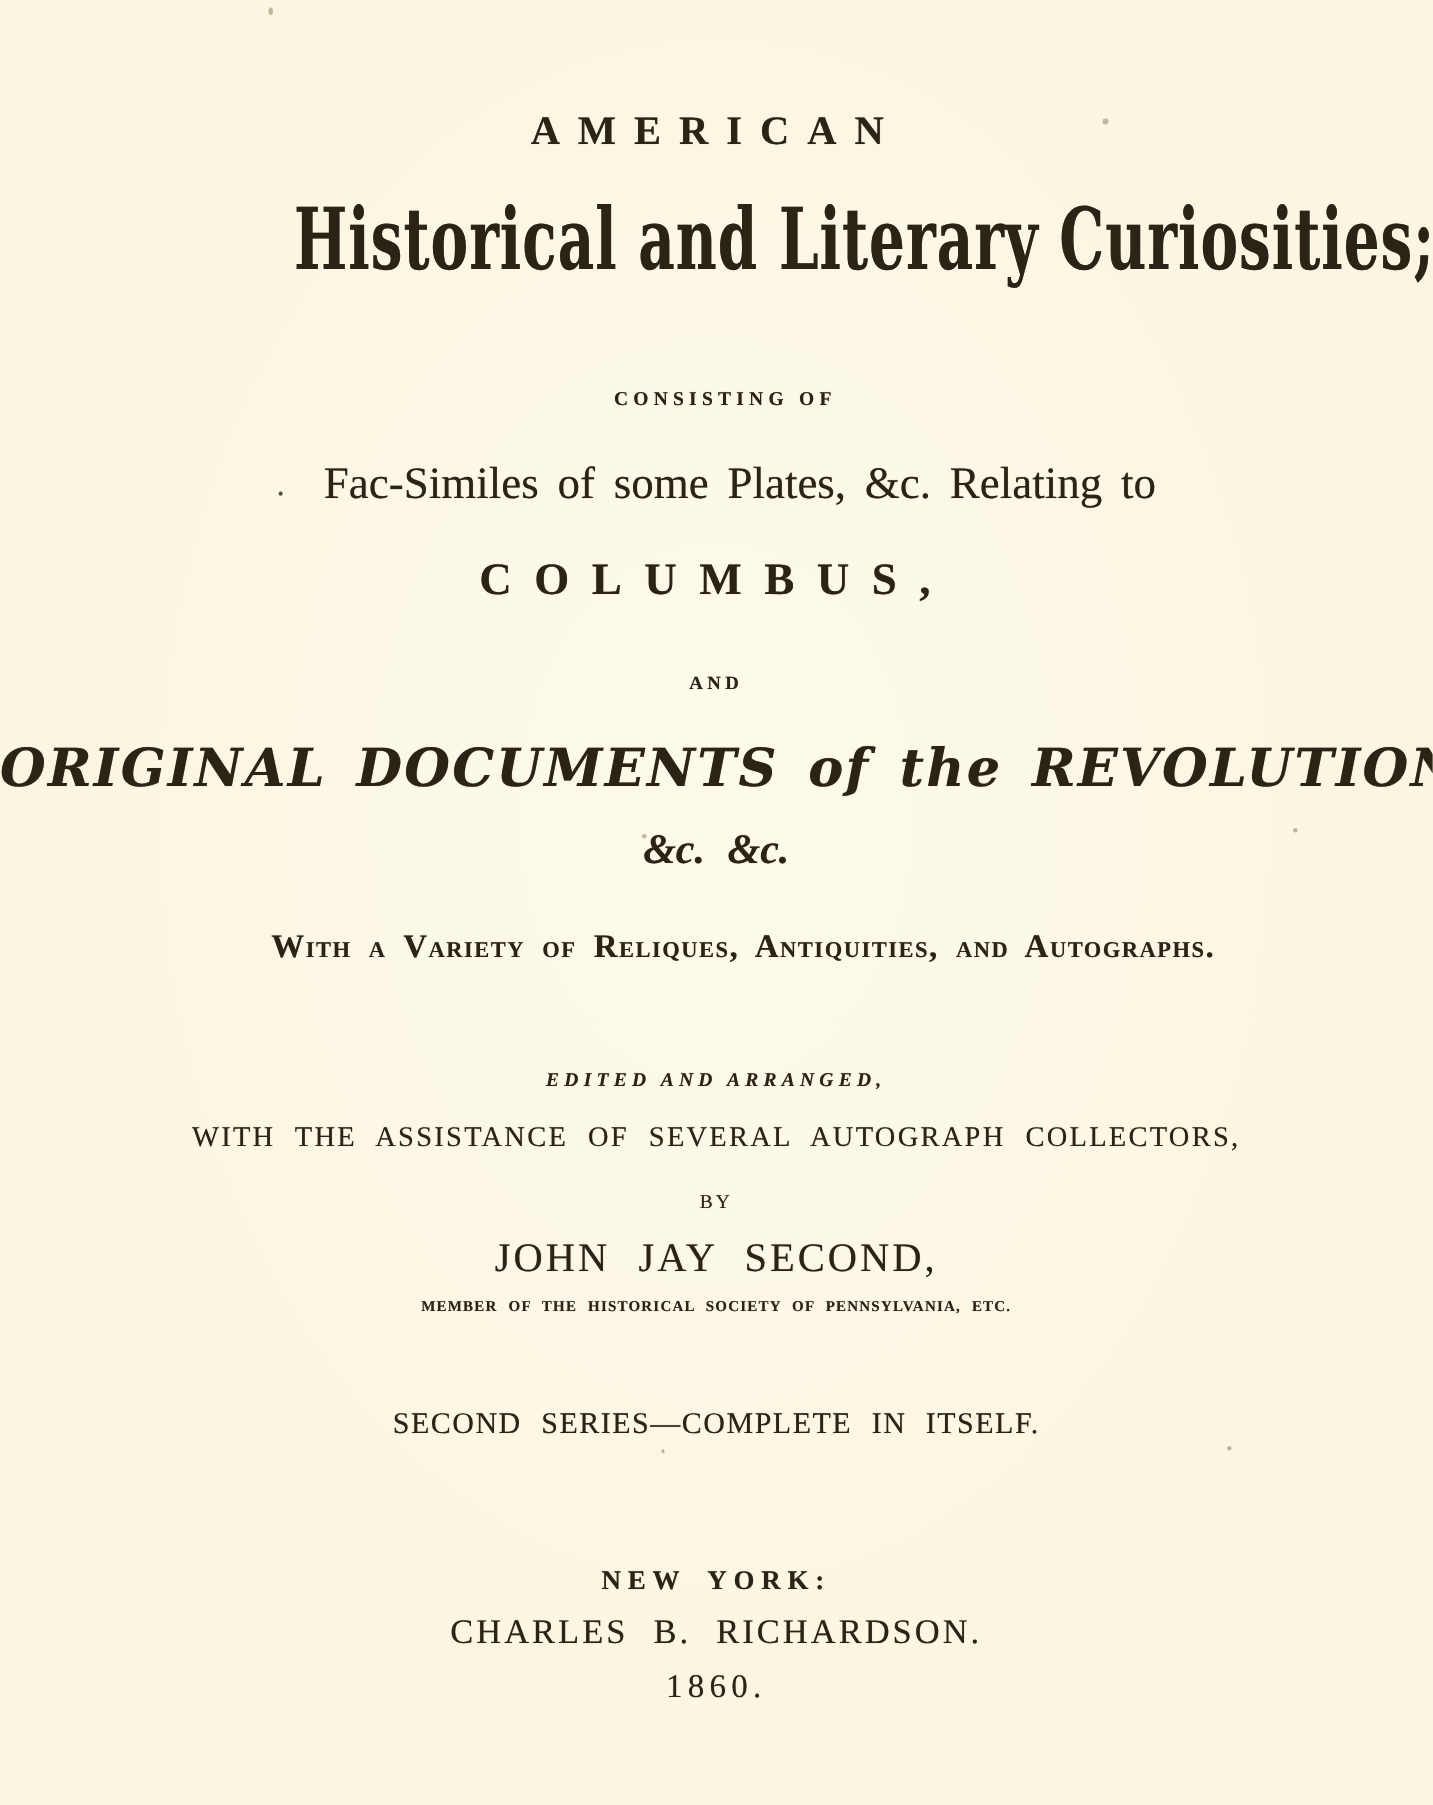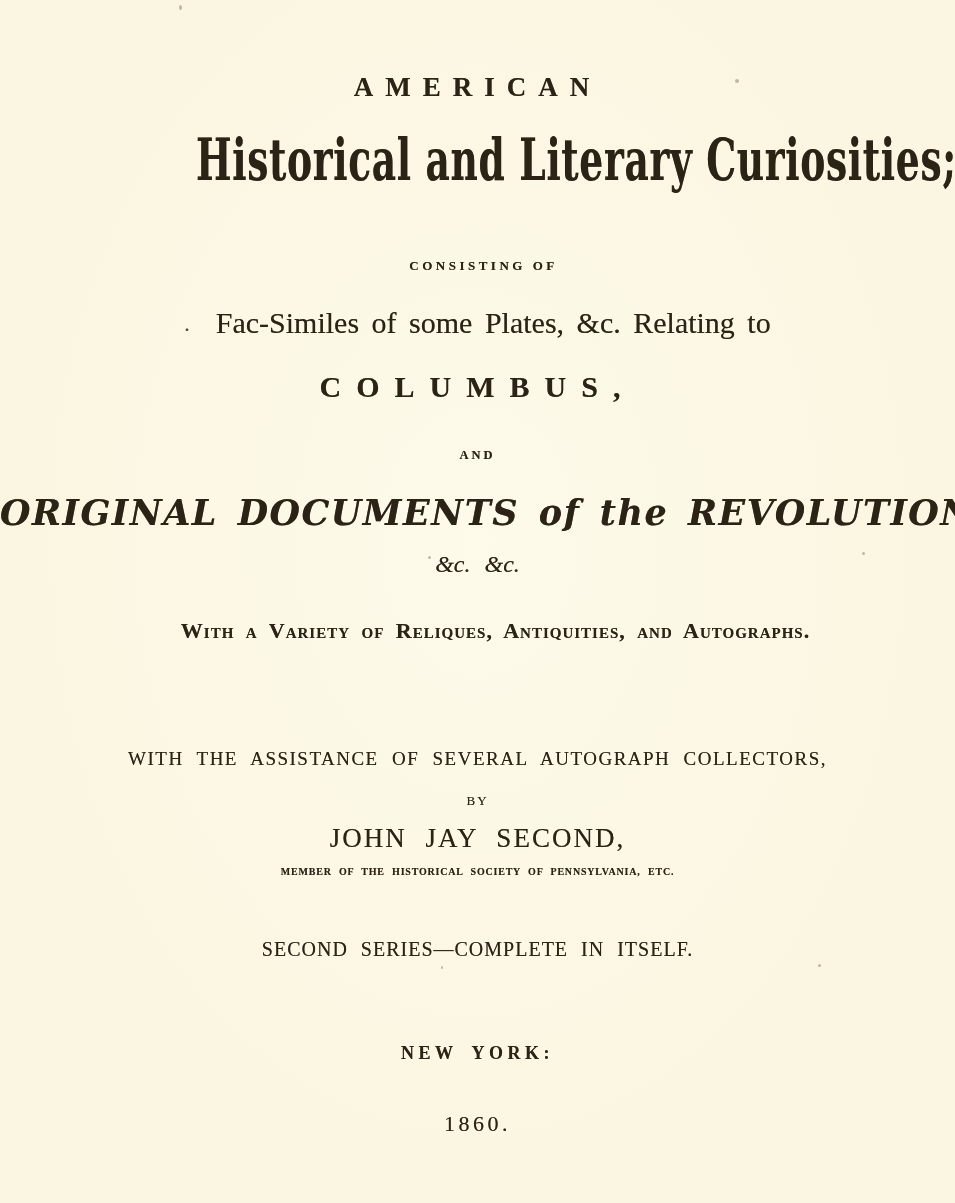--- a/index.html
+++ b/index.html
@@ -85,23 +85,23 @@
     top: 492px;
     font-size: 35px;
     font-style: italic;
     font-weight: bold;
     font-family: "DejaVu Serif", "Liberation Serif", serif;
     letter-spacing: 1.5px;
     word-spacing: 6px;
   }
   .etc {
     top: 551px;
-    font-size: 24px;
+    font-size: 28px;
     font-style: italic;
-    font-weight: 400;
+    font-weight: 700;
     word-spacing: 8px;
   }
   .variety {
     top: 618px;
     font-size: 22px;
     font-variant: small-caps;
     letter-spacing: 1px;
     word-spacing: 5px;
     font-weight: 600;
     padding-left: 36px;
@@ -189,33 +189,35 @@
   <div class="line columbus">COLUMBUS,</div>
 
   <div class="line and-word">AND</div>
 
   <div class="line documents">ORIGINAL DOCUMENTS of the REVOLUTION,</div>
 
   <div class="line etc">&amp;c. &amp;c.</div>
 
   <div class="line variety">With a Variety of Reliques, Antiquities, and Autographs.</div>
 
+  <div class="line edited">EDITED AND ARRANGED,</div>
 
   <div class="line assistance">WITH THE ASSISTANCE OF SEVERAL AUTOGRAPH COLLECTORS,</div>
 
   <div class="line by-word">BY</div>
 
   <div class="line author">JOHN JAY SECOND,</div>
 
   <div class="line author-title">MEMBER OF THE HISTORICAL SOCIETY OF PENNSYLVANIA, ETC.</div>
 
   <div class="line series-note">SECOND SERIES—COMPLETE IN ITSELF.</div>
 
   <div class="line imprint-city">NEW YORK:</div>
 
+  <div class="line imprint-publisher">CHARLES B. RICHARDSON.</div>
 
   <div class="line imprint-year">1860.</div>
 
   <div class="speck" style="left:179px; top:5px;  width:3px; height:5px;"></div>
   <div class="speck" style="left:735px; top:79px; width:4px; height:4px;"></div>
   <div class="speck" style="left:428px; top:556px; width:3px; height:3px;"></div>
   <div class="speck" style="left:862px; top:552px; width:3px; height:3px;"></div>
   <div class="speck" style="left:818px; top:964px; width:3px; height:3px;"></div>
   <div class="speck" style="left:441px; top:966px; width:2px; height:3px;"></div>
 </div>

